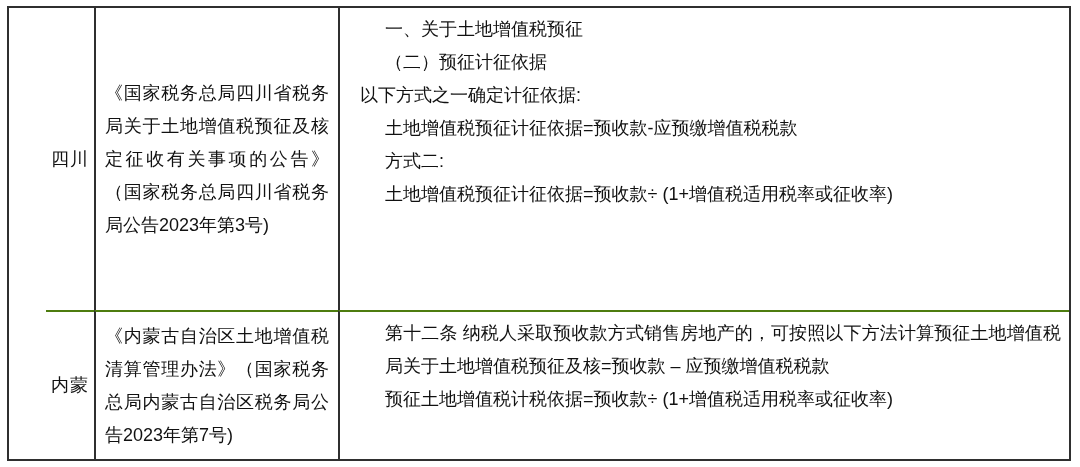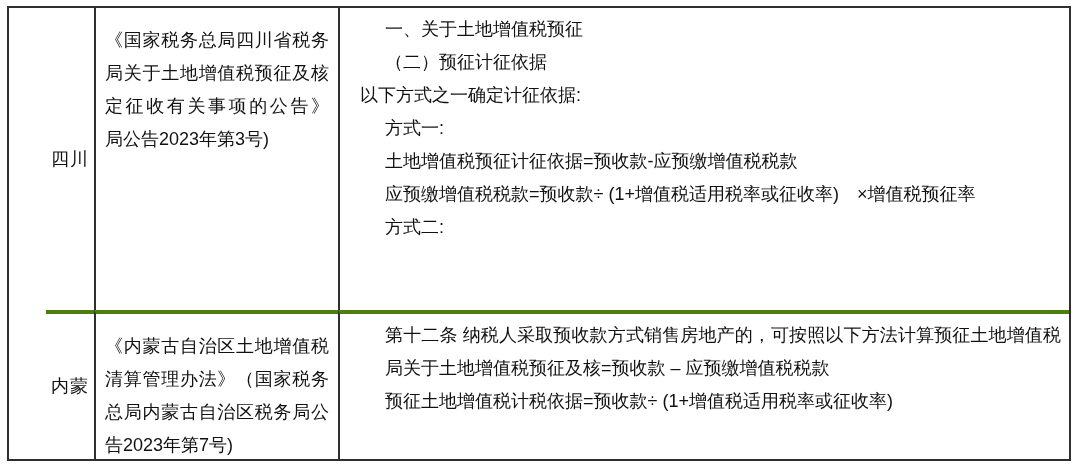--- a/index.html
+++ b/index.html
@@ -29,32 +29,32 @@
     background: #ffffff;
     box-sizing: border-box;
   }
   .cell {
     box-sizing: border-box;
     font-size: 18px;
     line-height: 33px;
     overflow: hidden;
   }
   .cell.col2, .cell.col3 { border-left: 2px solid #2f2f2f; }
-  .cell.row2 { border-top: 4px solid #4d7c0f; }
+  .cell.row2 { border-top: 2px solid #4d7c0f; }
   .province-cell {
     display: flex;
     align-items: center;
     justify-content: center;
     letter-spacing: 1px;
     margin-left: 37px;
   }
   .doc-cell {
     display: flex;
     flex-direction: column;
-    justify-content: flex-start;
+    justify-content: center;
     padding: 16px 9px;
   }
   .doc-cell .line.just {
     text-align: justify;
     text-align-last: justify;
     text-justify: inter-character;
   }
   .content-cell {
     padding: 5px 8px 0 20px;
   }
@@ -76,31 +76,31 @@
   <div class="tax-table">
 
     <div class="cell row1 col1 province-cell">
       <span>四川</span>
     </div>
 
     <div class="cell row1 col2 doc-cell">
       <div class="line just">《国家税务总局四川省税务</div>
       <div class="line just">局关于土地增值税预征及核</div>
       <div class="line just">定征收有关事项的公告》</div>
+      <div class="line just">（国家税务总局四川省税务</div>
       <div class="line">局公告2023年第3号)</div>
     </div>
 
     <div class="cell row1 col3 content-cell">
       <div class="line indent">一、关于土地增值税预征</div>
       <div class="line indent">（二）预征计征依据</div>
       <div class="line">以下方式之一确定计征依据:</div>
-      <div class="line indent">方式一:</div>
       <div class="line indent">土地增值税预征计征依据=预收款-应预缴增值税税款</div>
-      <div class="line indent">应预缴增值税税款=预收款÷ (1+增值税适用税率或征收率)　×增值税预征率</div>
       <div class="line indent">方式二:</div>
+      <div class="line indent">土地增值税预征计征依据=预收款÷ (1+增值税适用税率或征收率)</div>
     </div>
 
     <div class="cell row2 col1 province-cell">
       <span>内蒙</span>
     </div>
 
     <div class="cell row2 col2 doc-cell">
       <div class="line just">《内蒙古自治区土地增值税</div>
       <div class="line just">清算管理办法》（国家税务</div>
       <div class="line just">总局内蒙古自治区税务局公</div>

